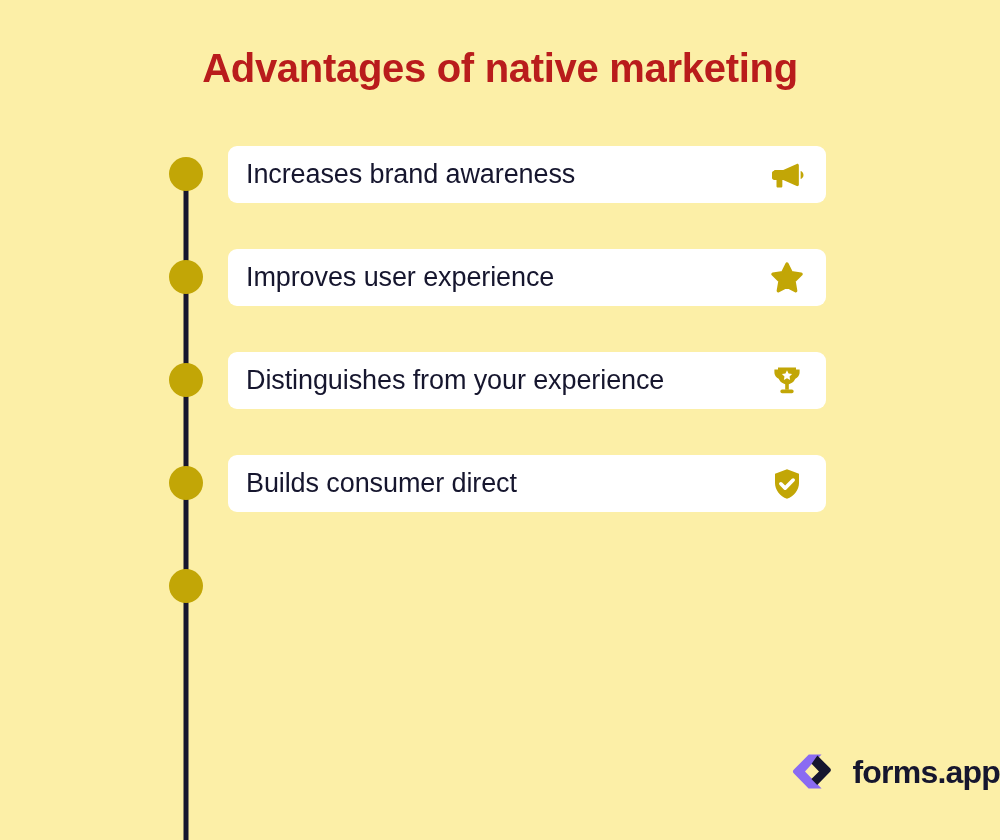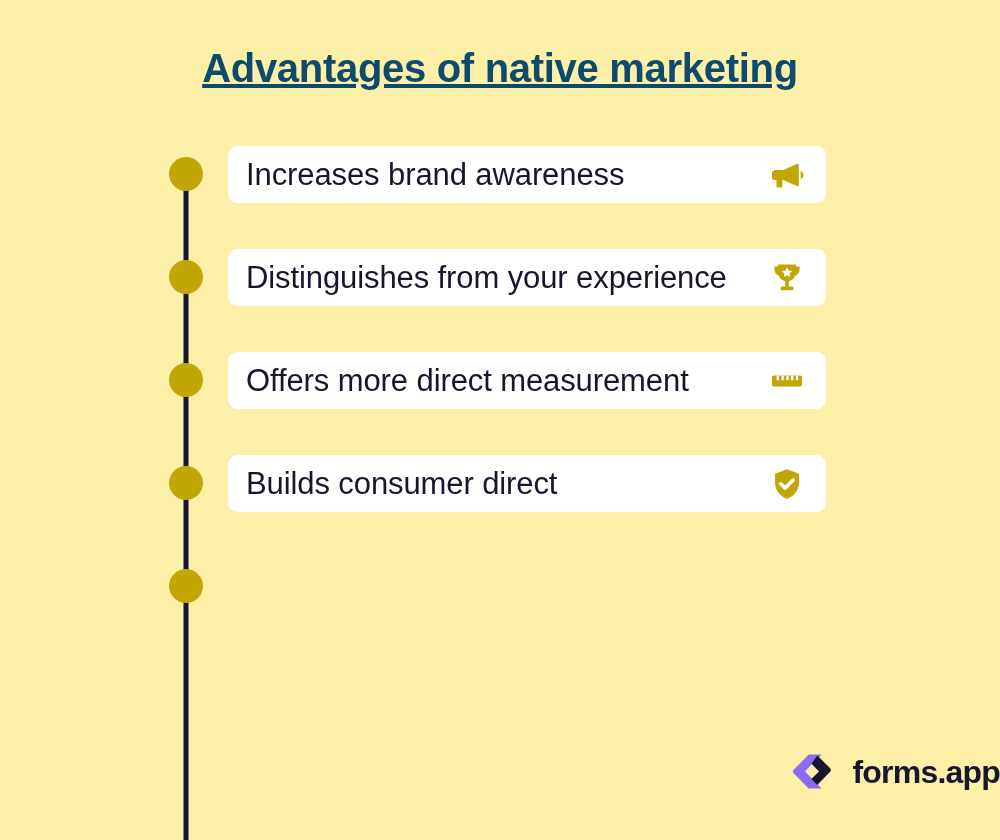--- a/index.html
+++ b/index.html
@@ -24,23 +24,22 @@
 
   
   .title {
     position: absolute;
     top: 46px;
     left: 0;
     width: 1000px;
     text-align: center;
     font-size: 40px;
     font-weight: bold;
-    color: #0c4a6e;
+    color: #b91c1c;
     letter-spacing: -0.3px;
-    text-decoration: underline;
   }
 
   
   .timeline-line {
     position: absolute;
     left: 186px;
     top: 174px;
     width: 5px;
     height: 666px;
     background: #16162E;
@@ -80,21 +79,21 @@
     background: #FFFFFF;
     border-radius: 9px;
     box-sizing: border-box;
     display: flex;
     align-items: center;
     justify-content: space-between;
     padding: 0 20px 0 18px;
   }
 
   .card-label {
-    font-size: 31px;
+    font-size: 27px;
     color: #16162E;
     letter-spacing: -0.1px;
     white-space: nowrap;
     text-align: center;
   }
 
   .card-icon {
     flex: 0 0 auto;
     width: 38px;
     height: 38px;
@@ -144,54 +143,49 @@
         <span class="card-label">Increases brand awareness</span>
         <span class="card-icon">
           <svg width="36" height="36" viewBox="0 0 24 24" fill="#C2A606" aria-hidden="true">
             <path d="M3.5 9.2C2.67 9.2 2 9.87 2 10.7v3.1c0 .83.67 1.5 1.5 1.5H5v4.2c0 .5.4.9.9.9h2.1c.5 0 .9-.4.9-.9v-4.2h.6l9 4.1c.66.3 1.4-.18 1.4-.9V5.5c0-.72-.74-1.2-1.4-.9l-9 4.1H3.5z"></path>
             <path d="M21.1 9.3v5.4c1.1-.35 1.9-1.4 1.9-2.7s-.8-2.35-1.9-2.7z"></path>
           </svg>
         </span>
       </div>
     </div>
 
+    <div class="row">
+      <div class="dot"></div>
+      <div class="card">
+        <span class="card-label">Improves user experience</span>
+        <span class="card-icon">
+          <svg width="36" height="36" viewBox="0 0 24 24" fill="#C2A606" aria-hidden="true">
+            <path d="M12 2.6l2.9 5.9 6.5.95-4.7 4.58 1.11 6.47L12 17.45l-5.81 3.05L7.3 14.03 2.6 9.45l6.5-.95L12 2.6z" stroke="#C2A606" stroke-width="2.2" stroke-linejoin="round"></path>
+          </svg>
+        </span>
+      </div>
+    </div>
 
     <div class="row">
       <div class="dot"></div>
       <div class="card">
         <span class="card-label">Distinguishes from your experience</span>
         <span class="card-icon">
           <svg width="36" height="36" viewBox="0 0 24 24" aria-hidden="true">
             <path d="M6 3h12v5.2c0 3.35-2.7 6.05-6 6.05S6 11.55 6 8.2V3z" fill="#C2A606"></path>
             <path d="M6 4.3H3.6v1.9c0 2.2 1.45 3.95 3.3 4.35V8.6C6.3 8 6 7.2 6 6.3V4.3z" fill="#C2A606"></path>
             <path d="M18 4.3h2.4v1.9c0 2.2-1.45 3.95-3.3 4.35V8.6c.6-.6.9-1.4.9-2.3V4.3z" fill="#C2A606"></path>
             <rect x="10.8" y="13.6" width="2.4" height="4.2" fill="#C2A606"></rect>
             <rect x="7.6" y="17.6" width="8.8" height="2.5" rx="1.1" fill="#C2A606"></rect>
             <path d="M12 4.9l1.04 2.12 2.34.34-1.69 1.65.4 2.33L12 10.24l-2.09 1.1.4-2.33L8.62 7.36l2.34-.34L12 4.9z" fill="#FFFFFF"></path>
           </svg>
         </span>
       </div>
     </div>
 
-    <div class="row">
-      <div class="dot"></div>
-      <div class="card">
-        <span class="card-label">Offers more direct measurement</span>
-        <span class="card-icon">
-          <svg width="36" height="36" viewBox="0 0 24 24" aria-hidden="true">
-            <path d="M3.2 8.4h17.6c.66 0 1.2.54 1.2 1.2v4.8c0 .66-.54 1.2-1.2 1.2H3.2c-.66 0-1.2-.54-1.2-1.2V9.6c0-.66.54-1.2 1.2-1.2z" fill="#C2A606"></path>
-            <rect x="5.1" y="8.4" width="1.5" height="3.1" fill="#FFFFFF"></rect>
-            <rect x="8.3" y="8.4" width="1.5" height="3.1" fill="#FFFFFF"></rect>
-            <rect x="11.5" y="8.4" width="1.5" height="3.1" fill="#FFFFFF"></rect>
-            <rect x="14.7" y="8.4" width="1.5" height="3.1" fill="#FFFFFF"></rect>
-            <rect x="17.9" y="8.4" width="1.5" height="3.1" fill="#FFFFFF"></rect>
-          </svg>
-        </span>
-      </div>
-    </div>
 
     <div class="row">
       <div class="dot"></div>
       <div class="card">
         <span class="card-label">Builds consumer direct</span>
         <span class="card-icon">
           <svg width="36" height="36" viewBox="0 0 24 24" aria-hidden="true">
             <path d="M12 2.2l8 3v6.1c0 4.6-3.2 8.85-8 10.5-4.8-1.65-8-5.9-8-10.5V5.2l8-3z" fill="#C2A606"></path>
             <path d="M7.9 11.9l2.85 2.85 5.35-5.35" fill="none" stroke="#FFFFFF" stroke-width="2.4" stroke-linecap="round" stroke-linejoin="round"></path>
           </svg>

